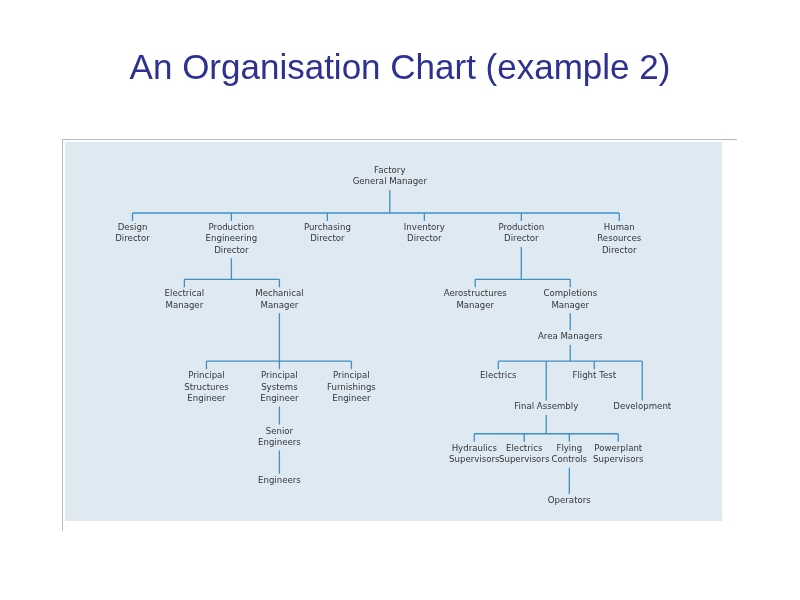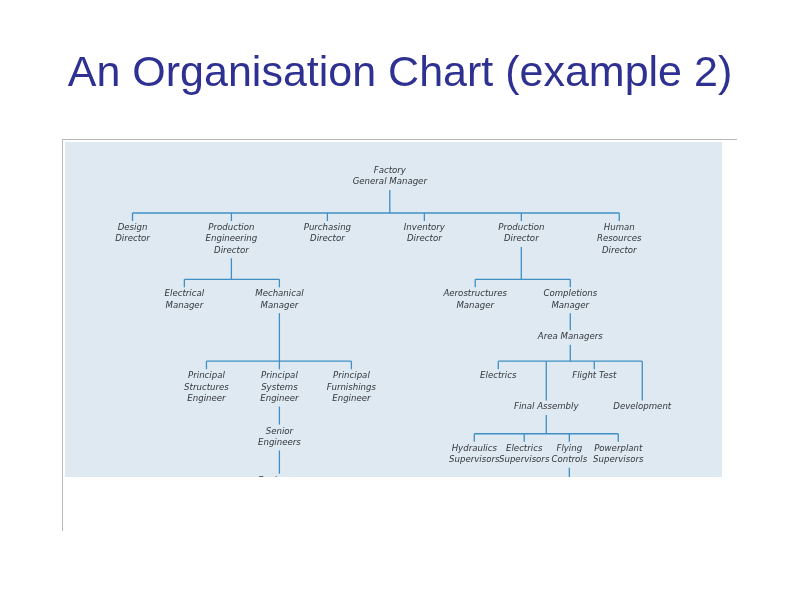--- a/index.html
+++ b/index.html
@@ -19,21 +19,21 @@
     inset: 0;
     background: #ffffff;
   }
   #slide-title {
     position: absolute;
     left: 0;
     top: 47px;
     width: 800px;
     text-align: center;
     font-family: "Liberation Sans", "DejaVu Sans", sans-serif;
-    font-size: 43px;
+    font-size: 35px;
     font-weight: normal;
     letter-spacing: 0px;
     color: #2e3192;
     white-space: nowrap;
   }
   #content-rule {
     position: absolute;
     left: 62px;
     top: 139px;
     width: 675px;
@@ -46,24 +46,23 @@
     top: 139px;
     width: 1px;
     height: 392px;
     background: #b9b9b9;
   }
   #chart-panel {
     position: absolute;
     left: 65px;
     top: 142px;
     width: 657px;
-    height: 335px;
+    height: 379px;
     background: #dfe9f1;
     overflow: hidden;
-    font-style: italic;
   }
   #chart-svg {
     display: block;
     width: 657px;
     height: 379px;
   }
   .node-label {
     font-family: "DejaVu Sans", "Liberation Sans", sans-serif;
     font-size: 8.6px;
     fill: #32373c;

